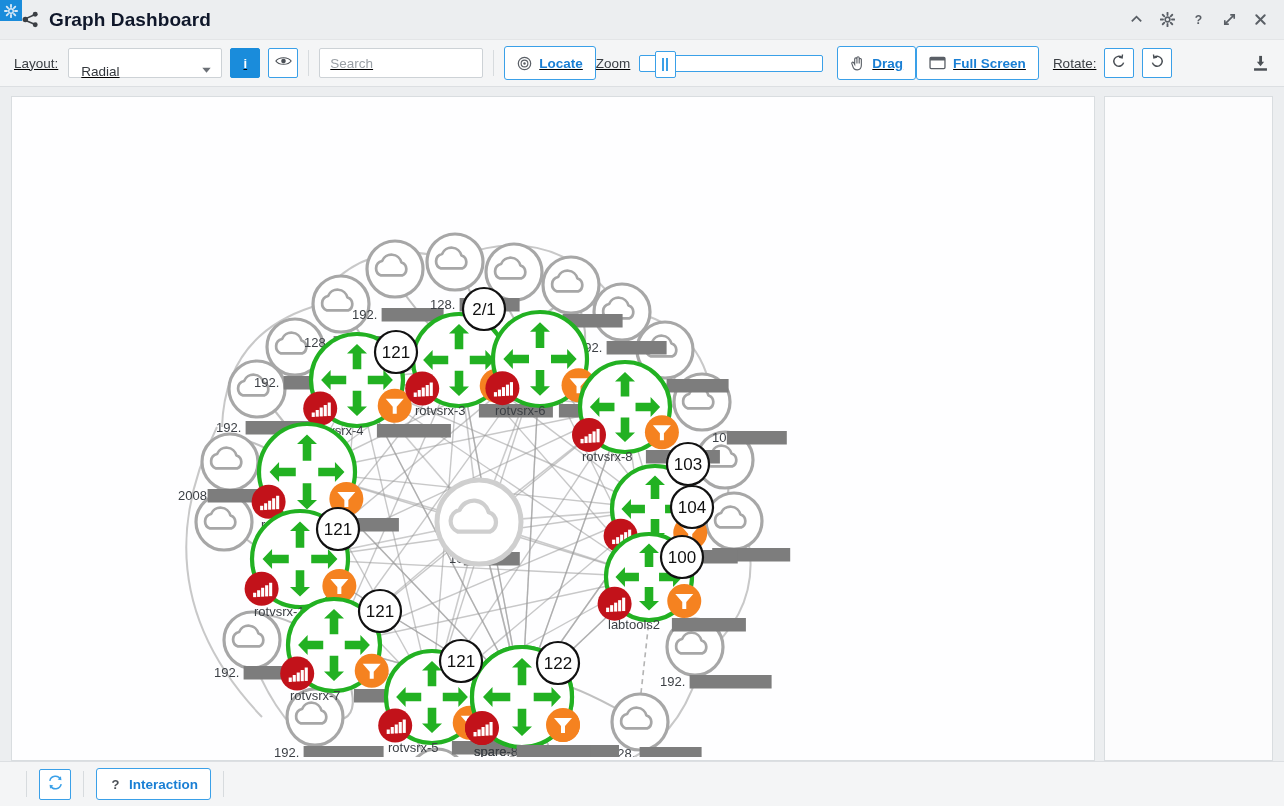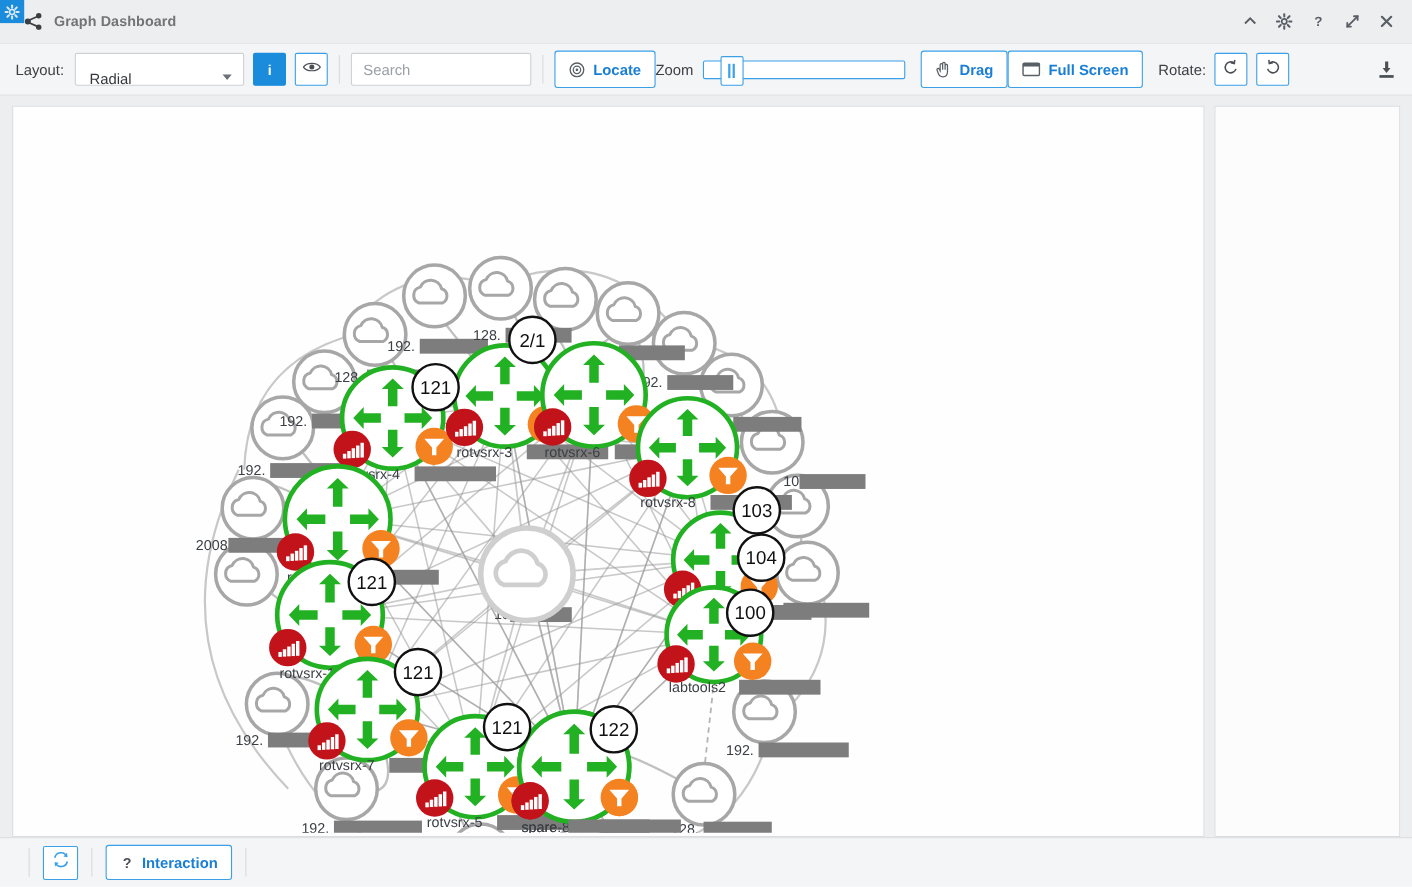--- a/index.html
+++ b/index.html
@@ -30,40 +30,41 @@
   .titlebar {
     height: 40px; min-height: 40px;
     background: #eceef0;
     display: flex; align-items: center;
     padding: 0 12px 0 22px;
     box-sizing: border-box;
     border-bottom: 1px solid #e3e5e7;
   }
   .title-icon { margin-right: 10px; display:flex; align-items:center; }
   .title-text {
-    font-size: 13px; font-weight: bold; color: #737373;
+    font-size: 19px; font-weight: bold; color: #0f172a;
     letter-spacing: .1px;
   }
   .title-actions {
     margin-left: auto; display: flex; align-items: center; gap: 16px;
     padding-right: 4px;
   }
   .title-actions .ticon {
     color: #5a5f66; display: flex; align-items: center; cursor: pointer;
   }
 
   
   .toolbar {
     height: 47px; min-height: 47px;
     background: #f4f5f6;
     border-bottom: 1px solid #dcdfe2;
     display: flex; align-items: center;
     padding: 0 14px 0 14px;
     box-sizing: border-box;
     gap: 0px;
+    text-decoration: underline;
   }
   .tb-label {
     font-size: 13.5px; color: #3b3f44; margin-right: 10px; white-space: nowrap;
   }
   .select-box {
     width: 154px; height: 30px;
     background: #fff; border: 1px solid #cdd2d6; border-radius: 2px;
     display: flex; align-items: center;
     padding: 16px 8px 0 12px; box-sizing: border-box;
     font-size: 13.5px; color: #34383d; cursor: pointer;

